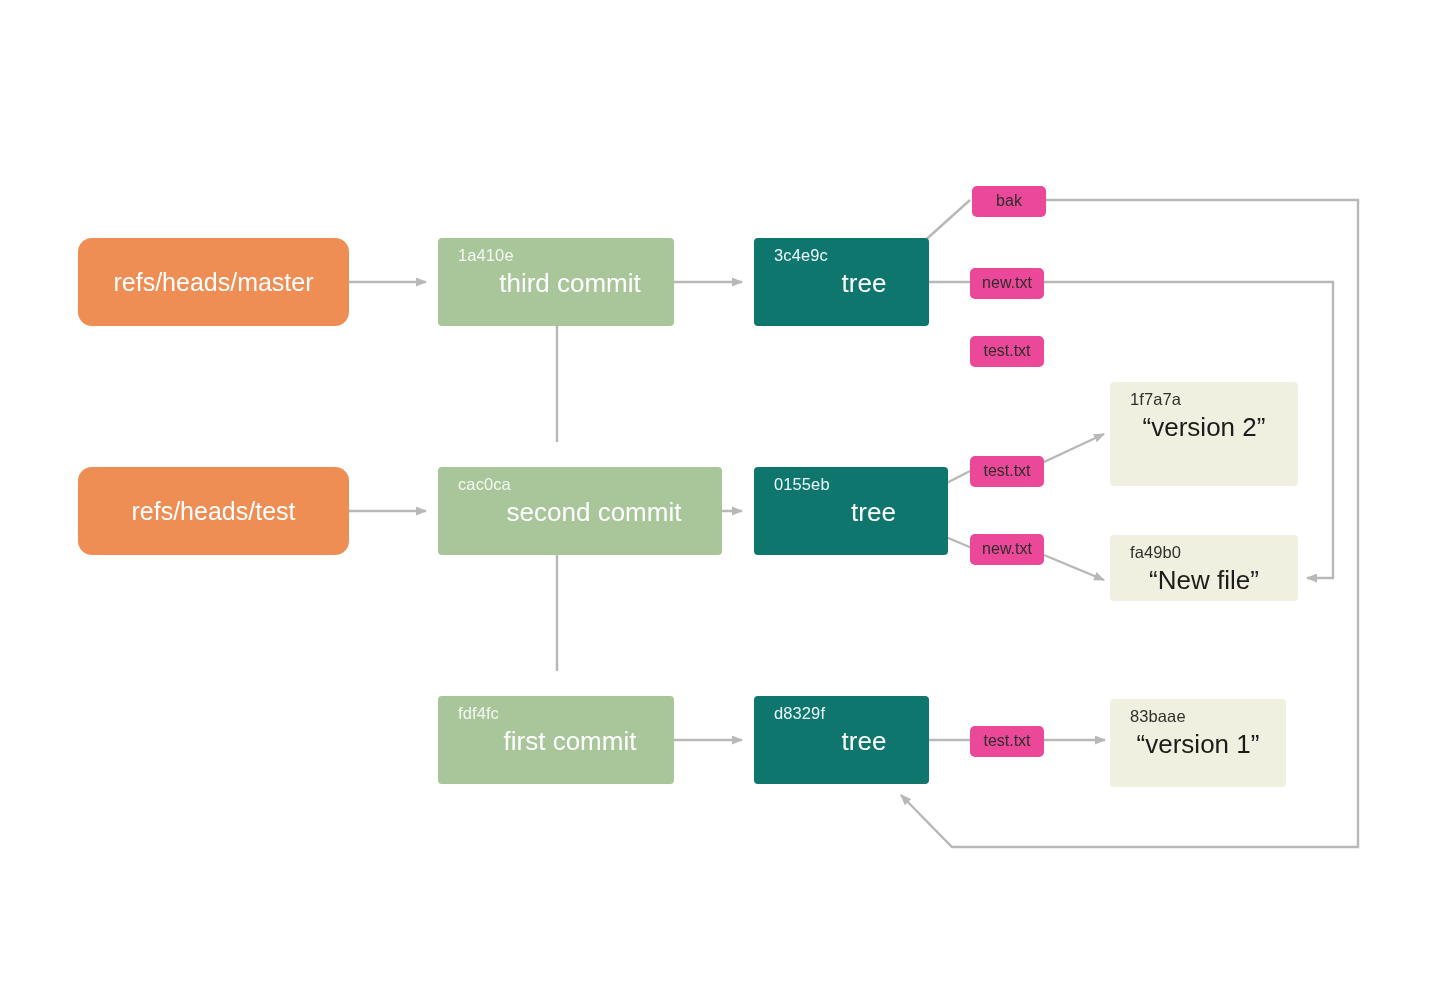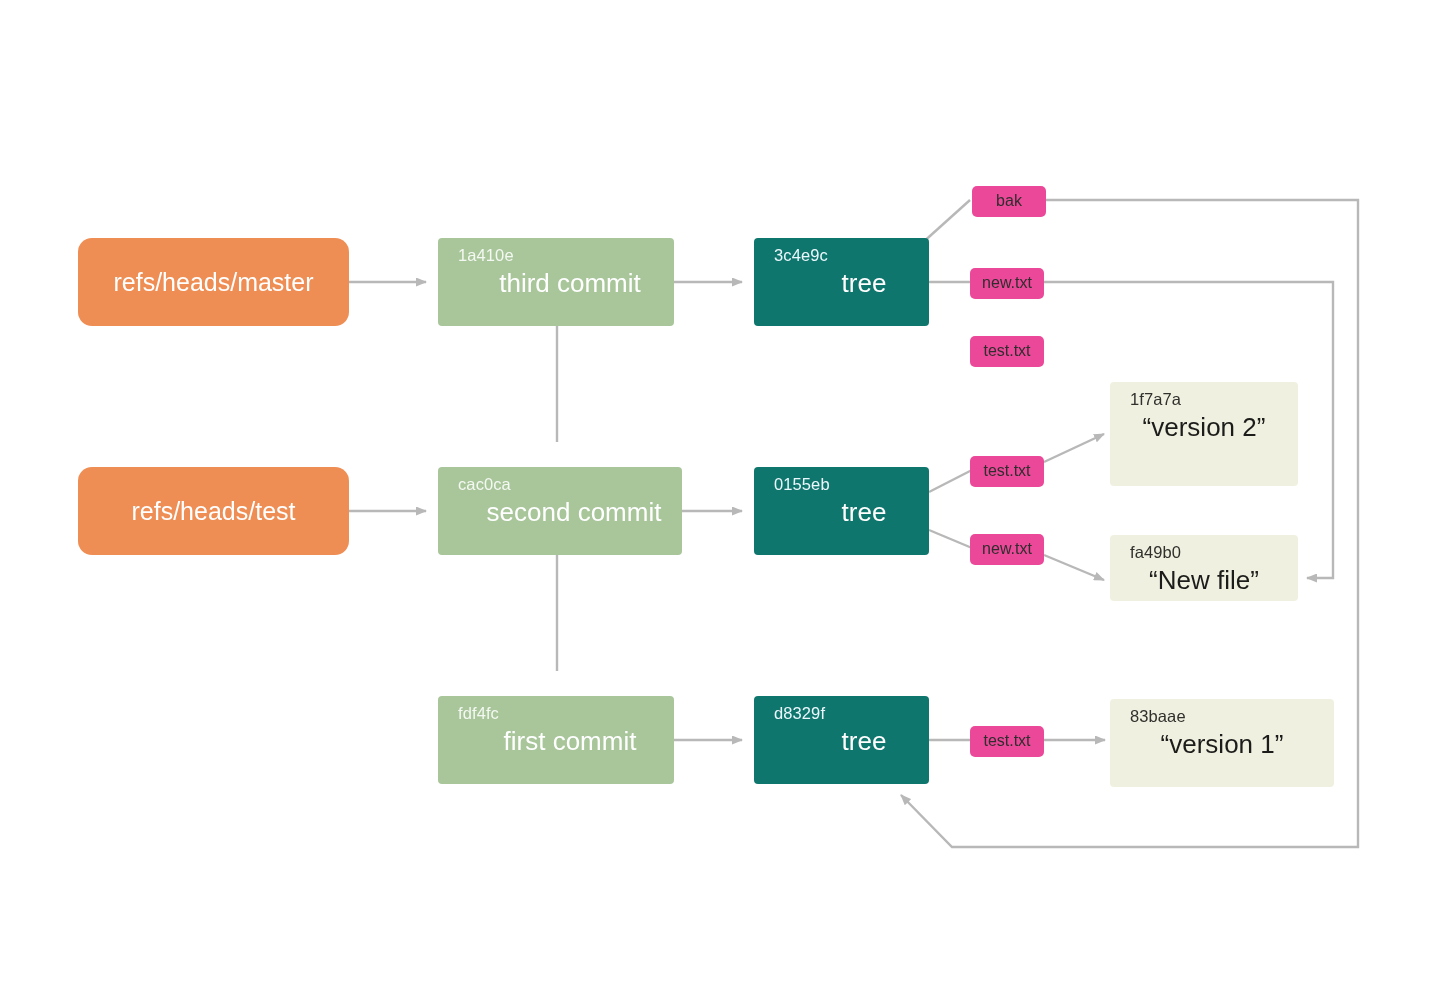--- a/index.html
+++ b/index.html
@@ -150,56 +150,56 @@
 
   <div class="node ref" style="left:78px;  top:467px; width:271px; height:88px;">
     <div class="title">refs/heads/test</div>
   </div>
 
   <div class="node commit" style="left:438px; top:238px; width:236px; height:88px;">
     <div class="hash">1a410e</div>
     <div class="title">third commit</div>
   </div>
 
-  <div class="node commit" style="left:438px; top:467px; width:244px; height:88px;text-decoration:underline;">
+  <div class="node commit" style="left:438px; top:467px; width:284px; height:88px;text-decoration:underline;">
     <div class="hash">cac0ca</div>
     <div class="title">second commit</div>
   </div>
 
   <div class="node commit" style="left:438px; top:696px; width:236px; height:88px;">
     <div class="hash">fdf4fc</div>
     <div class="title">first commit</div>
   </div>
 
   <div class="node tree" style="left:754px; top:238px; width:175px; height:88px;">
     <div class="hash">3c4e9c</div>
     <div class="title">tree</div>
   </div>
 
-  <div class="node tree" style="left:754px; top:467px; width:175px; height:88px;">
+  <div class="node tree" style="left:754px; top:467px; width:194px; height:88px;">
     <div class="hash">0155eb</div>
     <div class="title">tree</div>
   </div>
 
   <div class="node tree" style="left:754px; top:696px; width:175px; height:88px;">
     <div class="hash">d8329f</div>
     <div class="title">tree</div>
   </div>
 
   <div class="node blob" style="left:1110px; top:382px; width:188px; height:104px;">
     <div class="hash">1f7a7a</div>
     <div class="title">“version 2”</div>
   </div>
 
   <div class="node blob" style="left:1110px; top:535px; width:188px; height:66px;">
     <div class="hash">fa49b0</div>
     <div class="title">“New file”</div>
   </div>
 
-  <div class="node blob" style="left:1110px; top:699px; width:224px; height:88px;">
+  <div class="node blob" style="left:1110px; top:699px; width:176px; height:88px;">
     <div class="hash">83baae</div>
     <div class="title">“version 1”</div>
   </div>
 
   <div class="chip" style="left:972px;  top:186px; width:74px;">bak</div>
 
   <div class="chip" style="left:970px;  top:268px; width:74px;">new.txt</div>
 
   <div class="chip" style="left:970px;  top:336px; width:74px;">test.txt</div>
 

